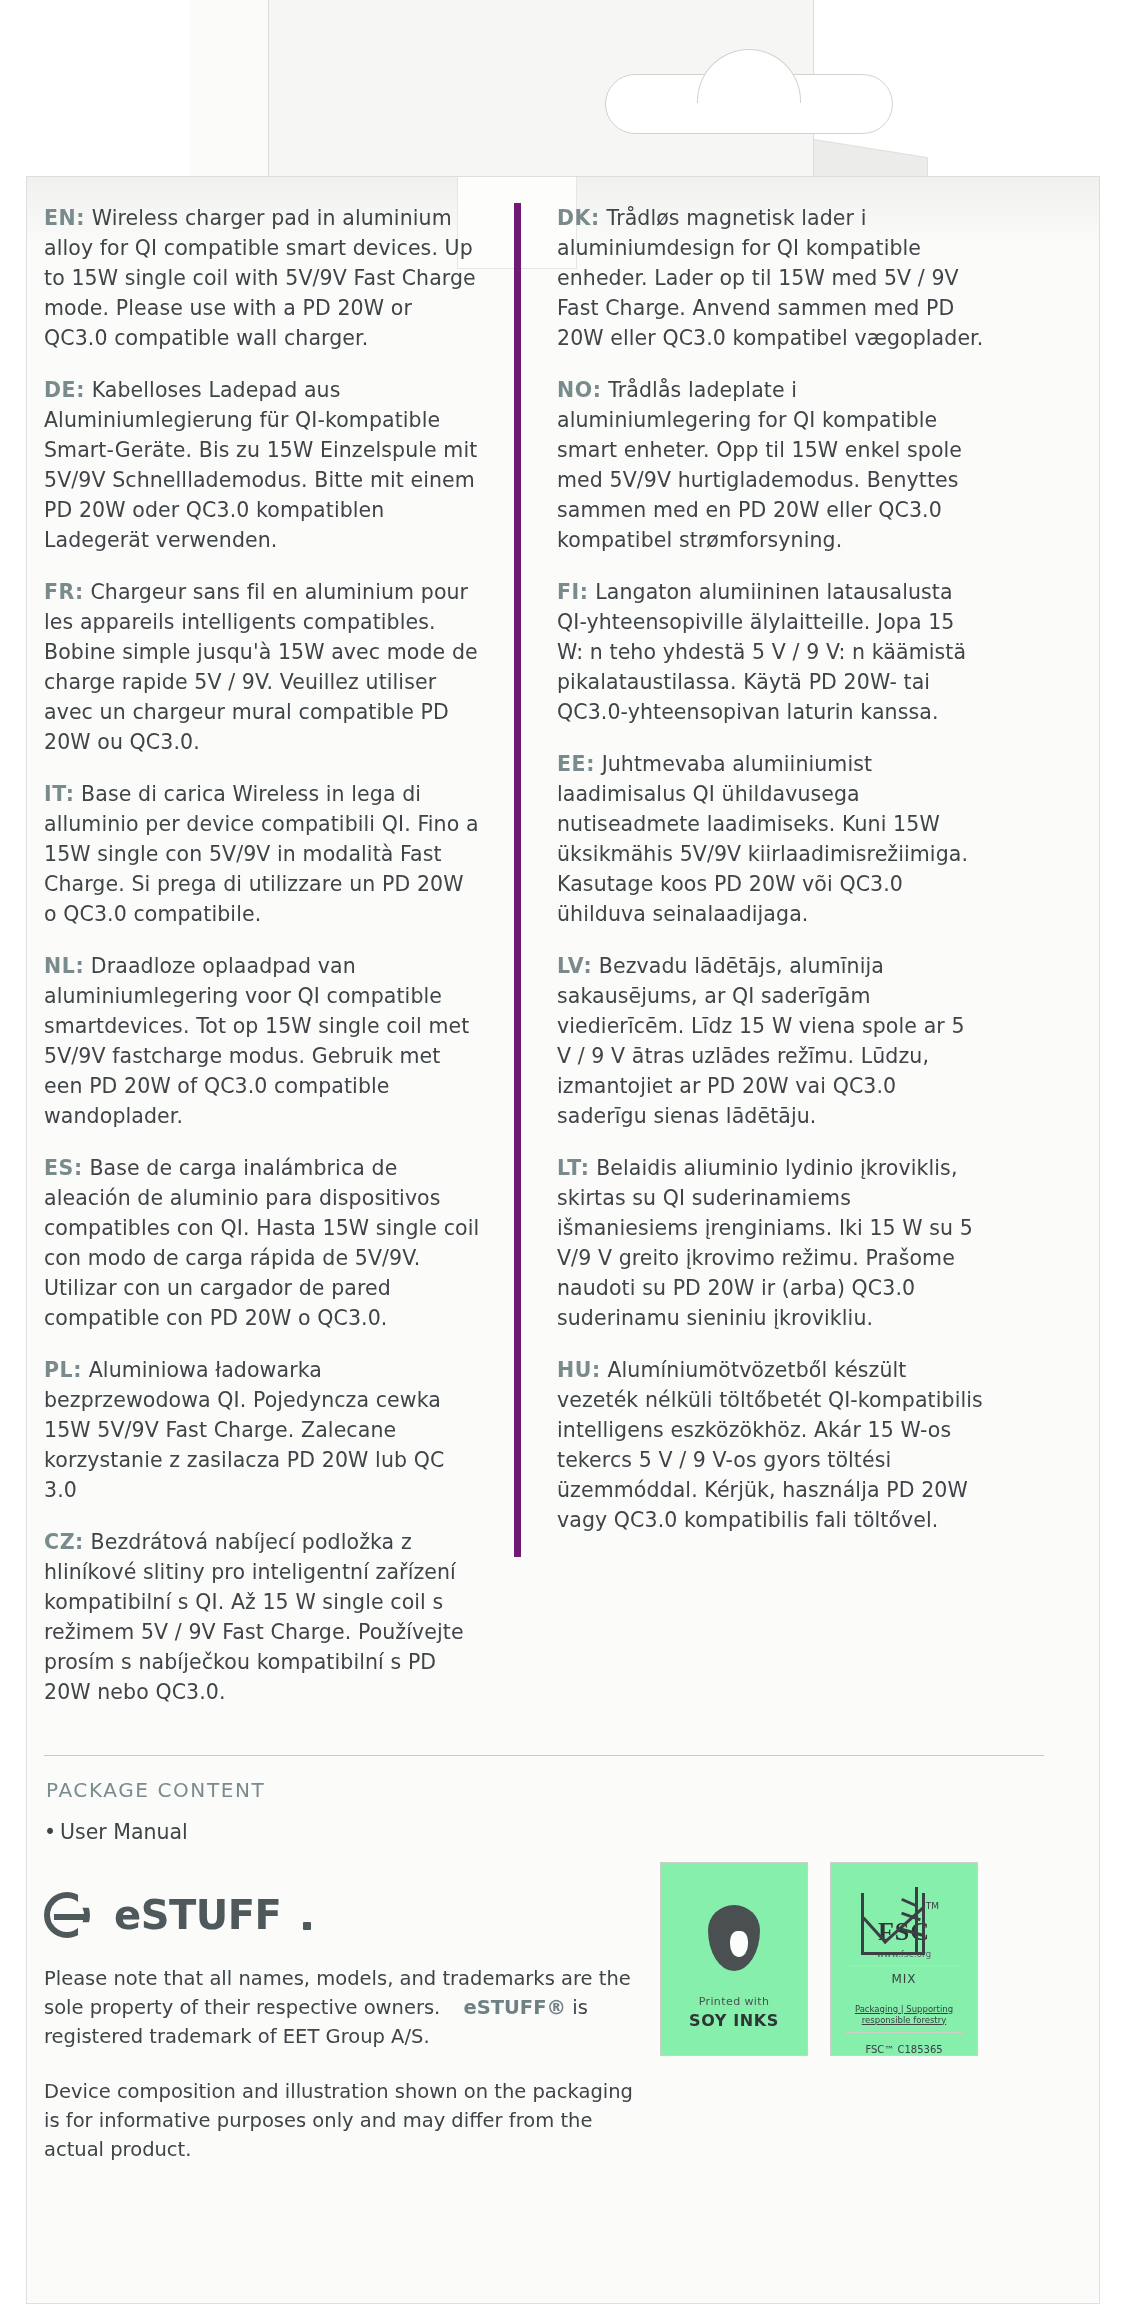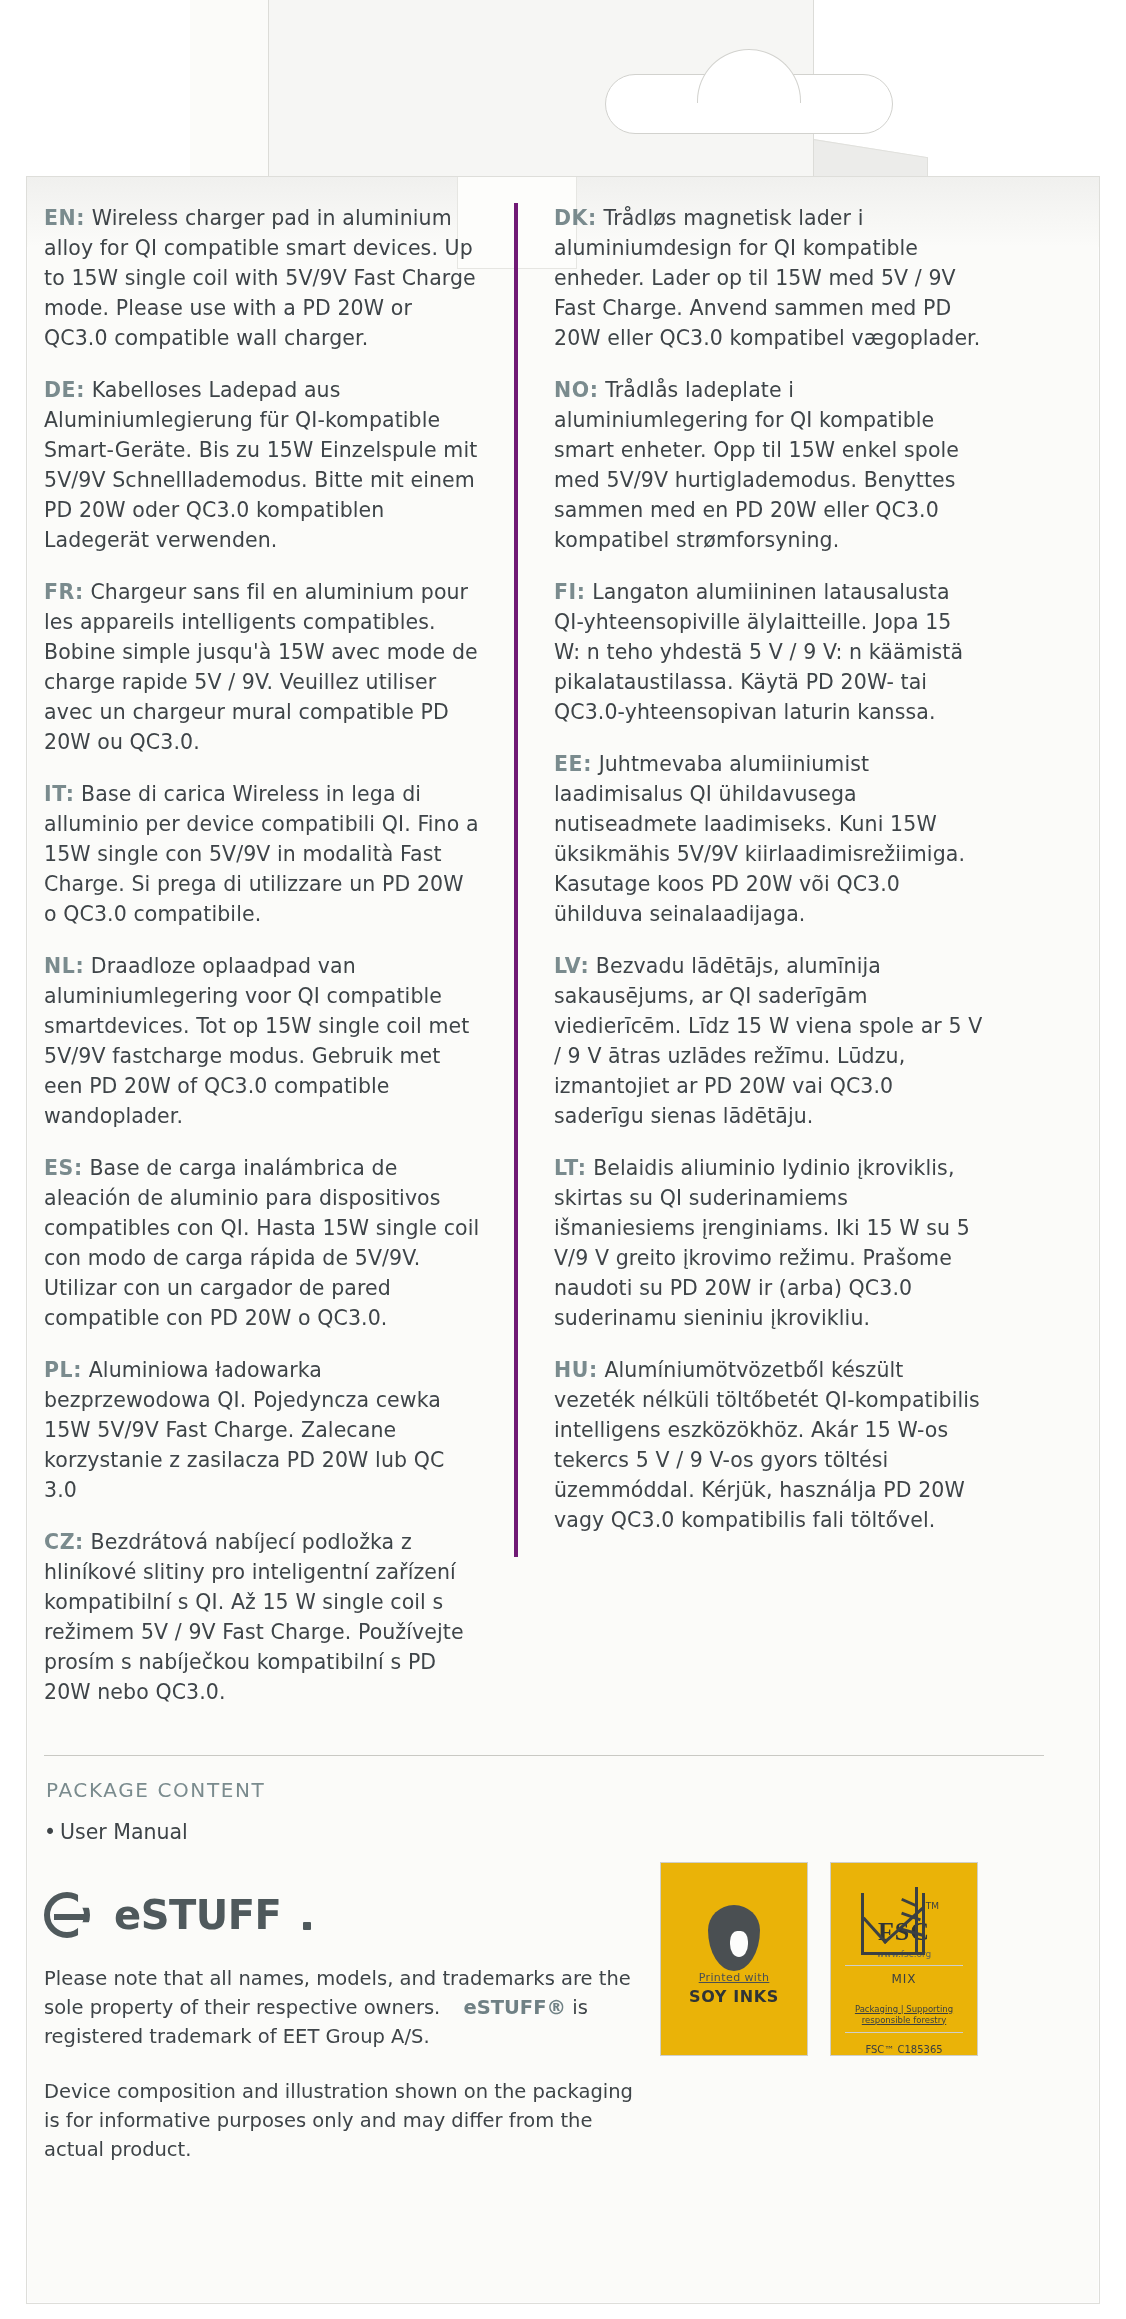--- a/index.html
+++ b/index.html
@@ -137,21 +137,21 @@
     gap: 0px;
     align-items: flex-start;
   }
   .col {
     width: 470px;
     box-sizing: border-box;
   }
   .col.left { padding-right: 34px; }
   .col.right {
     padding-left: 36px;
-    border-left: 4px solid #701a75;
+    border-left: 7px solid #701a75;
     min-height: 1340px;
   }
 
   .blurb {
     margin: 0 0 22px 0;
     font-size: 20.5px;
     line-height: 30px;
     color: #3e4448;
     letter-spacing: 0.1px;
   }
@@ -261,21 +261,21 @@
     position: absolute;
     left: 660px;
     top: 1862px;
     display: flex;
     gap: 22px;
   }
   .mark {
     width: 148px;
     height: 194px;
     border: 1px solid #cfcfca;
-    background: #eab308;
+    background: #86efac;
     box-sizing: border-box;
     display: flex;
     flex-direction: column;
     align-items: center;
     justify-content: flex-start;
     padding-top: 20px;
     color: #3e4448;
   }
   .soy-drop {
     width: 52px;
@@ -292,22 +292,22 @@
     left: 12px;
     top: 14px;
     width: 18px;
     height: 26px;
     background: #fdfdfc;
     border-radius: 50% 50% 40% 40%;
   }
   .soy-cap {
     font-size: 11px;
     letter-spacing: 0.4px;
+    margin-top: 24px;
     color: #4a4f52;
-    text-decoration: underline;
   }
   .soy-name {
     font-size: 16px;
     font-weight: bold;
     letter-spacing: 0.6px;
     margin-top: 3px;
     color: #2f3436;
   }
 
   .fsc-tree {

